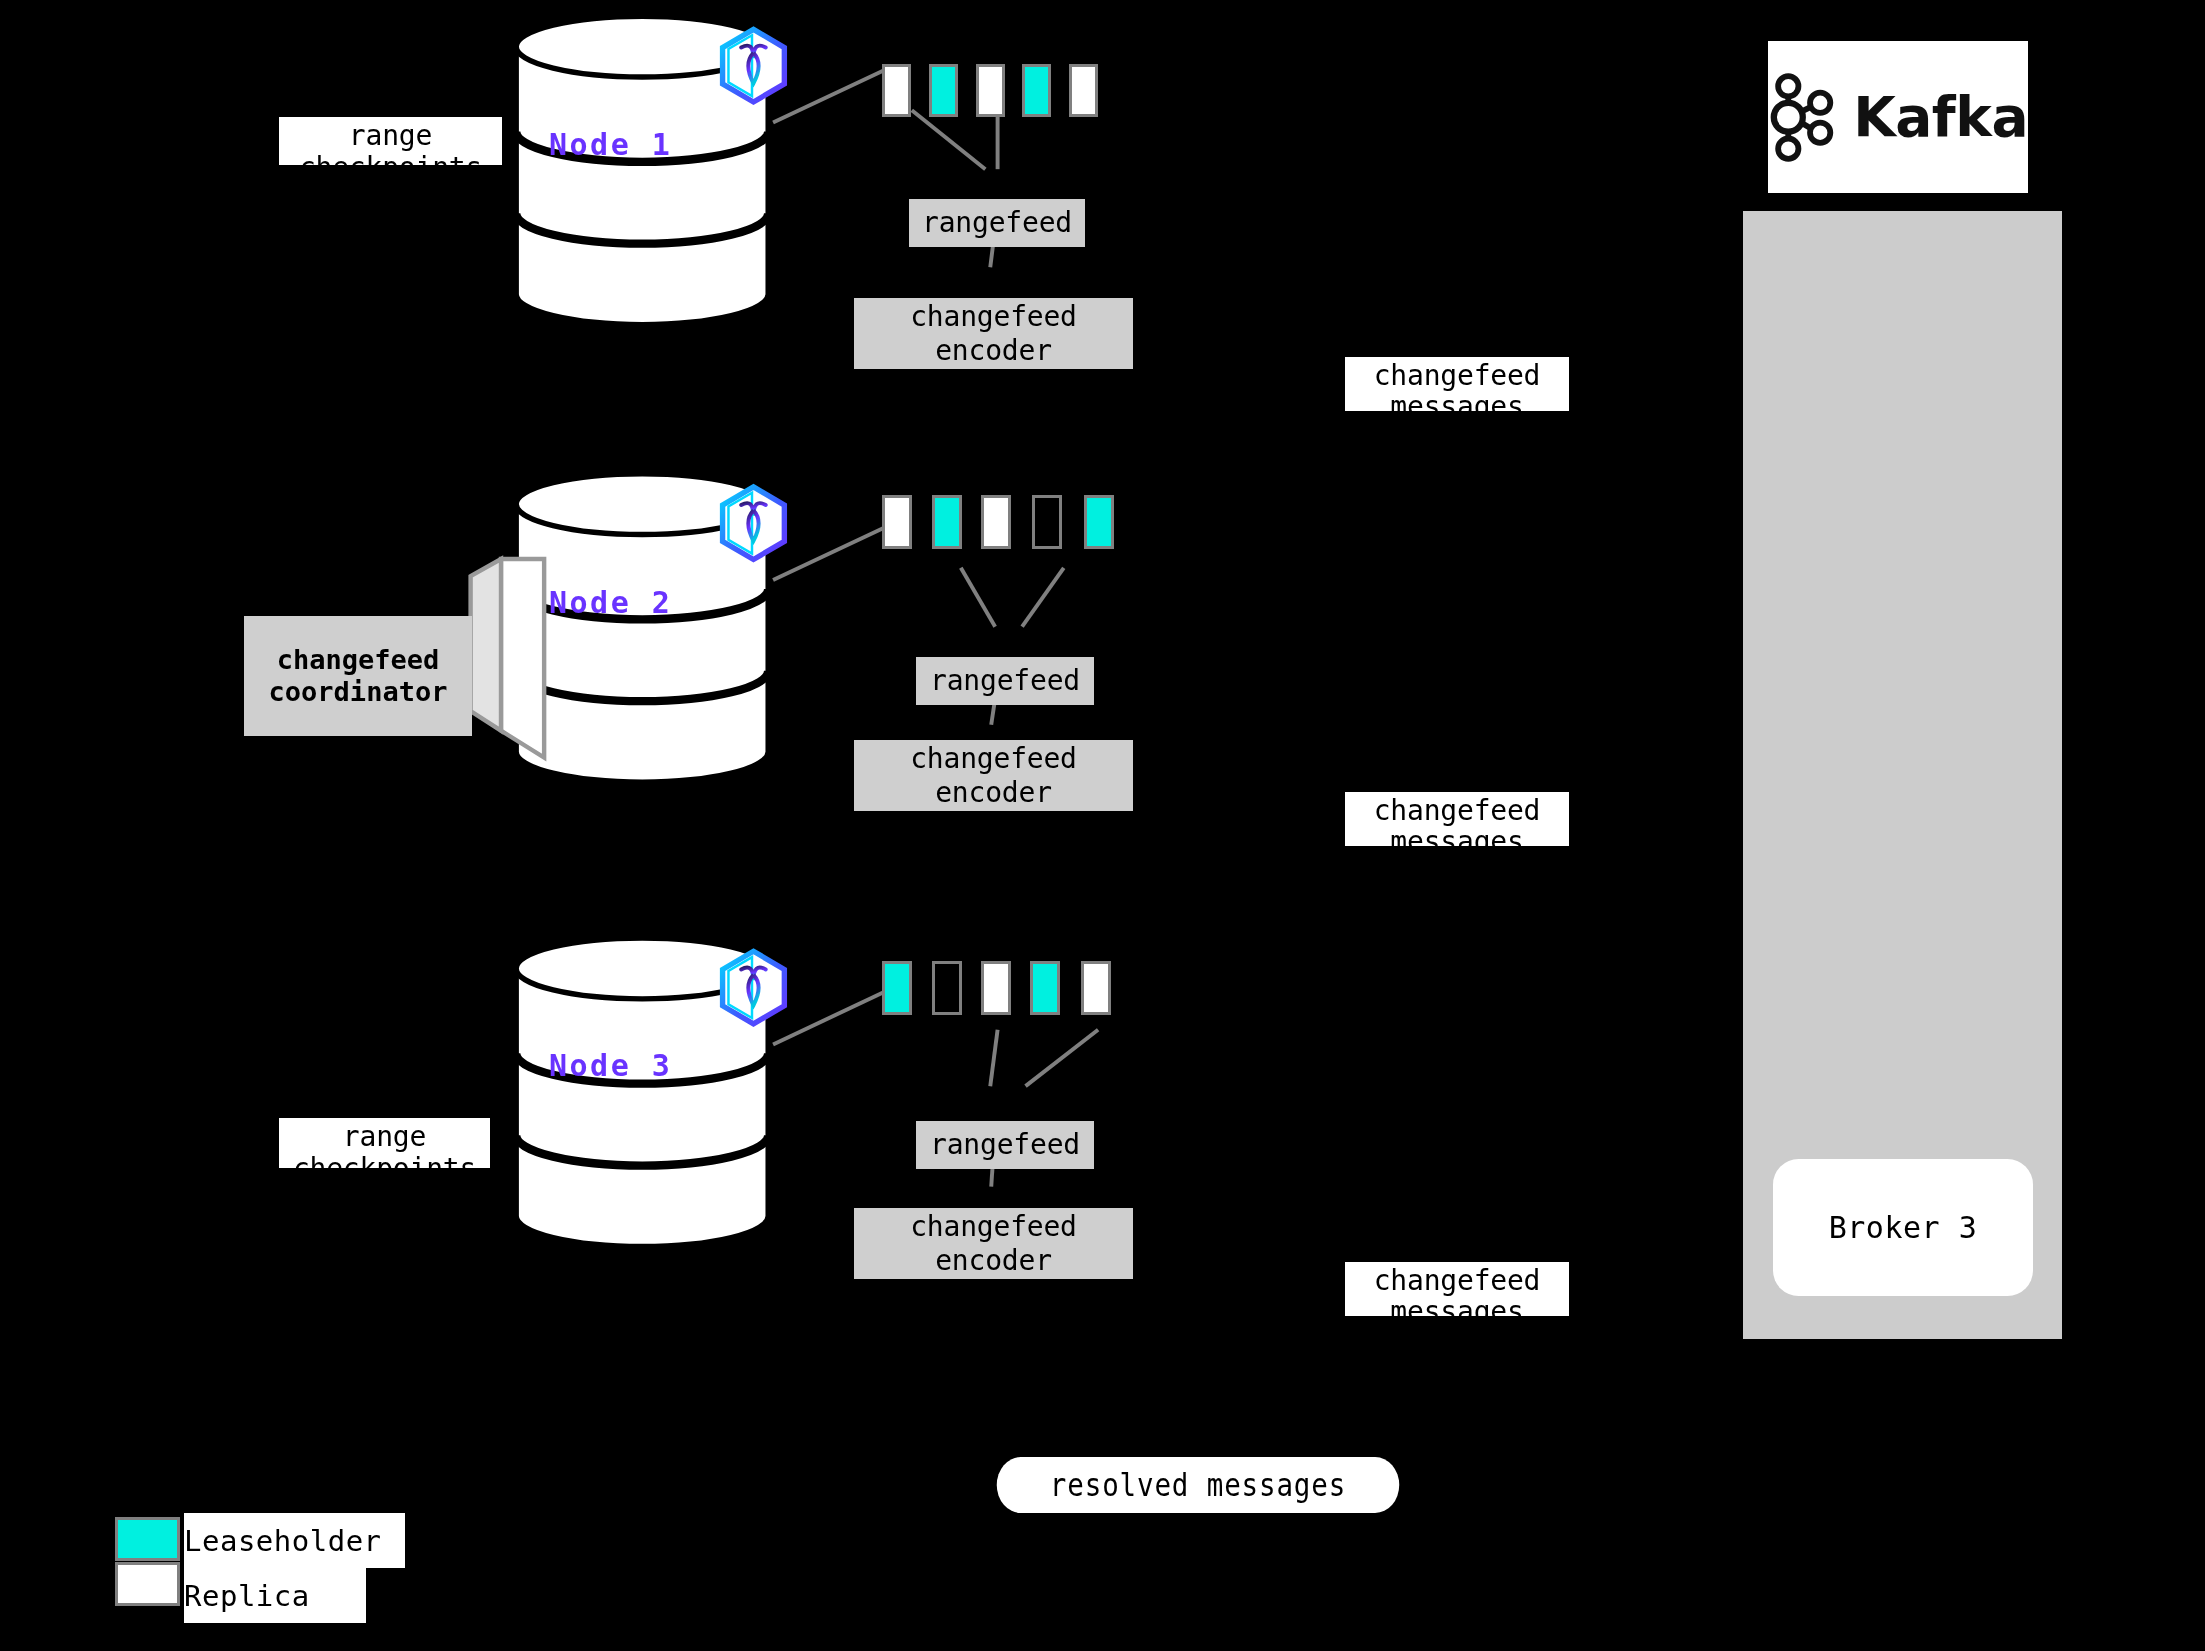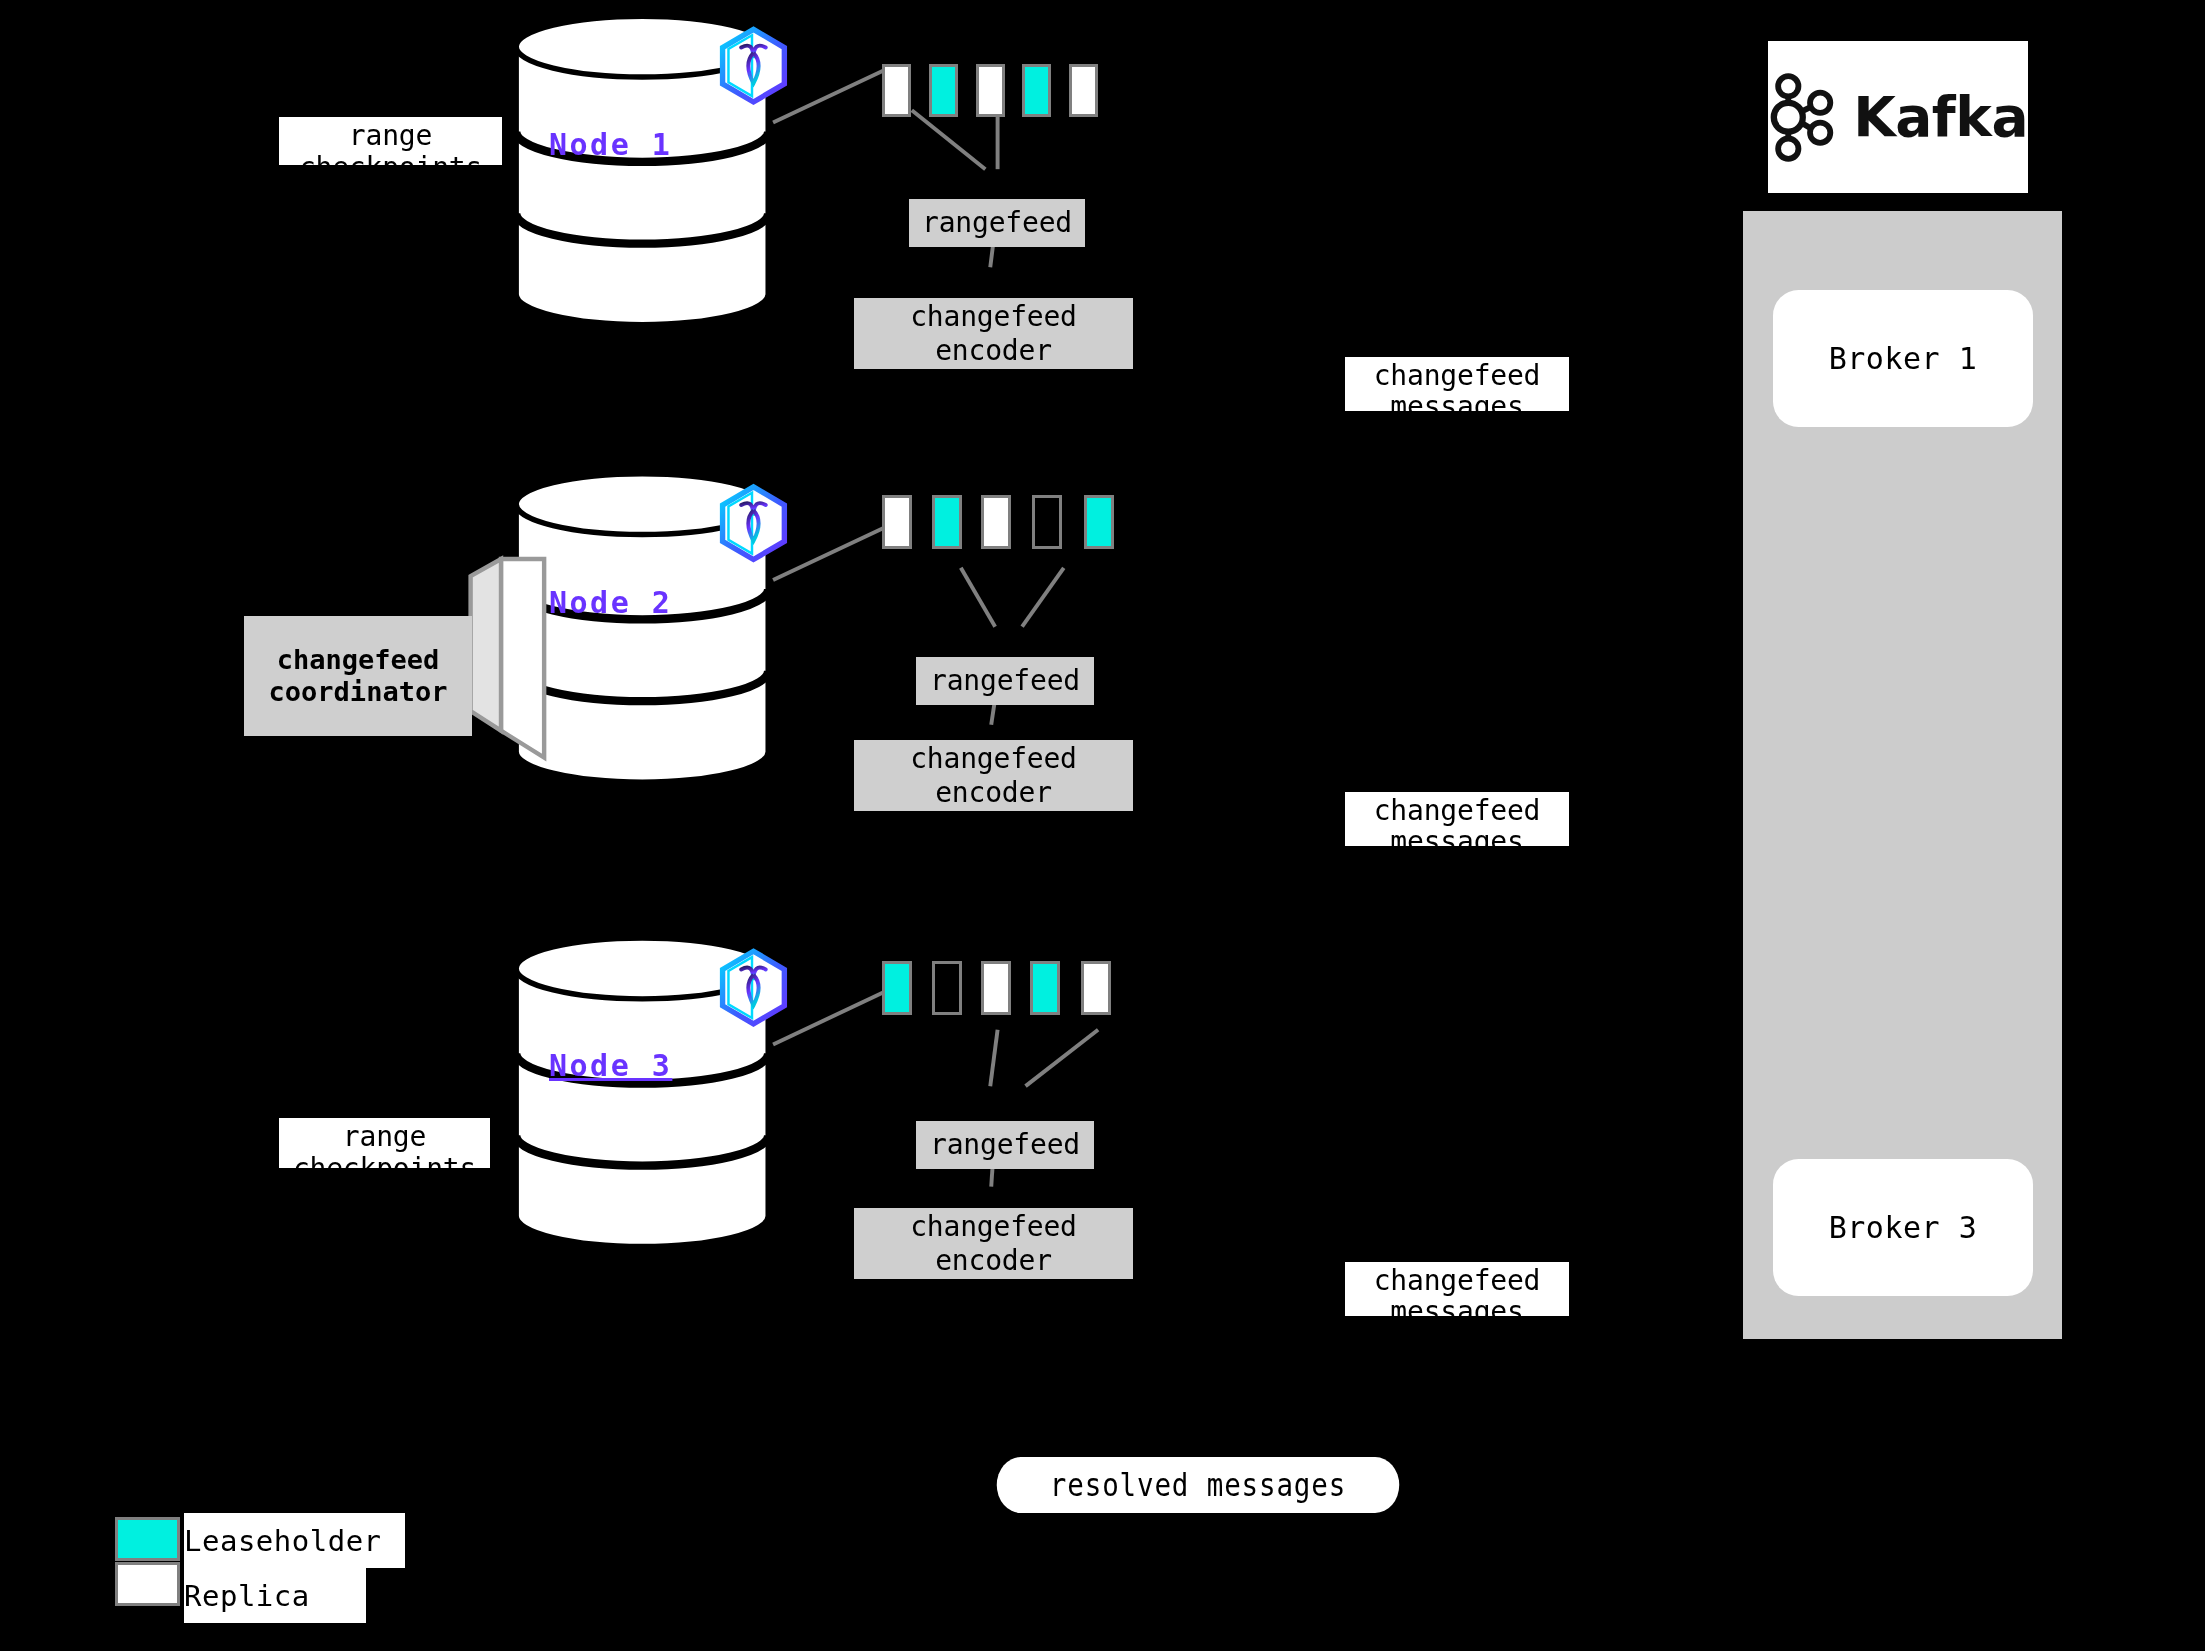--- a/index.html
+++ b/index.html
@@ -194,21 +194,21 @@
   <div class="gbox" style="left:854px;top:700px;width:279px;height:71px;font-size:28px;">
     <span>changefeed</span>
     <span>encoder</span>
   </div>
 
   <div class="wlabel" style="left:1345px;top:779px;width:224px;height:51px;font-size:28px;padding-top:2.9px;">
     <span>changefeed</span>
     <span>messages</span>
   </div>
 
-  <div class="nodelbl" style="left:549px;top:1048px;font-size:30px;text-decoration:underline;">Node 3</div>
+  <div class="nodelbl" style="left:549px;top:1048px;font-size:30px;">Node 3</div>
 
   <div class="wlabel" style="left:279px;top:1105px;width:211px;height:47px;font-size:28px;padding-top:3.4px;">
     <span>range</span>
     <span>checkpoints</span>
   </div>
 
   <div class="rep" style="left:882px;top:961px;width:30px;height:54px;background:#00F0E0;"></div>
   <div class="rep" style="left:932px;top:961px;width:30px;height:54px;background:transparent;"></div>
   <div class="rep" style="left:981px;top:961px;width:30px;height:54px;background:#ffffff;"></div>
   <div class="rep" style="left:1030px;top:961px;width:30px;height:54px;background:#00F0E0;"></div>
@@ -238,21 +238,20 @@
       <line x1="42" y1="49" x2="42" y2="62" stroke="#111" stroke-width="12"></line>
       <line x1="42" y1="122" x2="42" y2="136" stroke="#111" stroke-width="12"></line>
       <line x1="70" y1="80" x2="90" y2="70" stroke="#111" stroke-width="12"></line>
       <line x1="70" y1="104" x2="90" y2="116" stroke="#111" stroke-width="12"></line>
     </svg>
     <span class="kafka-word" style="font-size:55px;">Kafka</span>
   </div>
 
   <div class="broker-panel" style="left:1743px;top:211px;width:319px;height:1128px;"></div>
 
-  <div class="broker" style="left:1773px;top:290px;width:260px;height:137px;font-size:30px;">Broker 1</div>
   <div class="broker" style="left:1773px;top:1159px;width:260px;height:137px;font-size:30px;">Broker 3</div>
 
   <div class="pill" style="left:964px;top:1457px;width:468px;height:56px;font-size:32px;">resolved messages</div>
 
   <div class="legend-sw" style="left:115px;top:1517px;width:65px;height:44px;background:#00F0E0;"></div>
   <div class="legend-lbl" style="left:184px;top:1513px;width:221px;height:55px;font-size:29px;">Leaseholder</div>
 
   <div class="legend-sw" style="left:115px;top:1562px;width:65px;height:44px;background:#ffffff;"></div>
   <div class="legend-lbl" style="left:184px;top:1568px;width:182px;height:55px;font-size:29px;">Replica</div>
 

